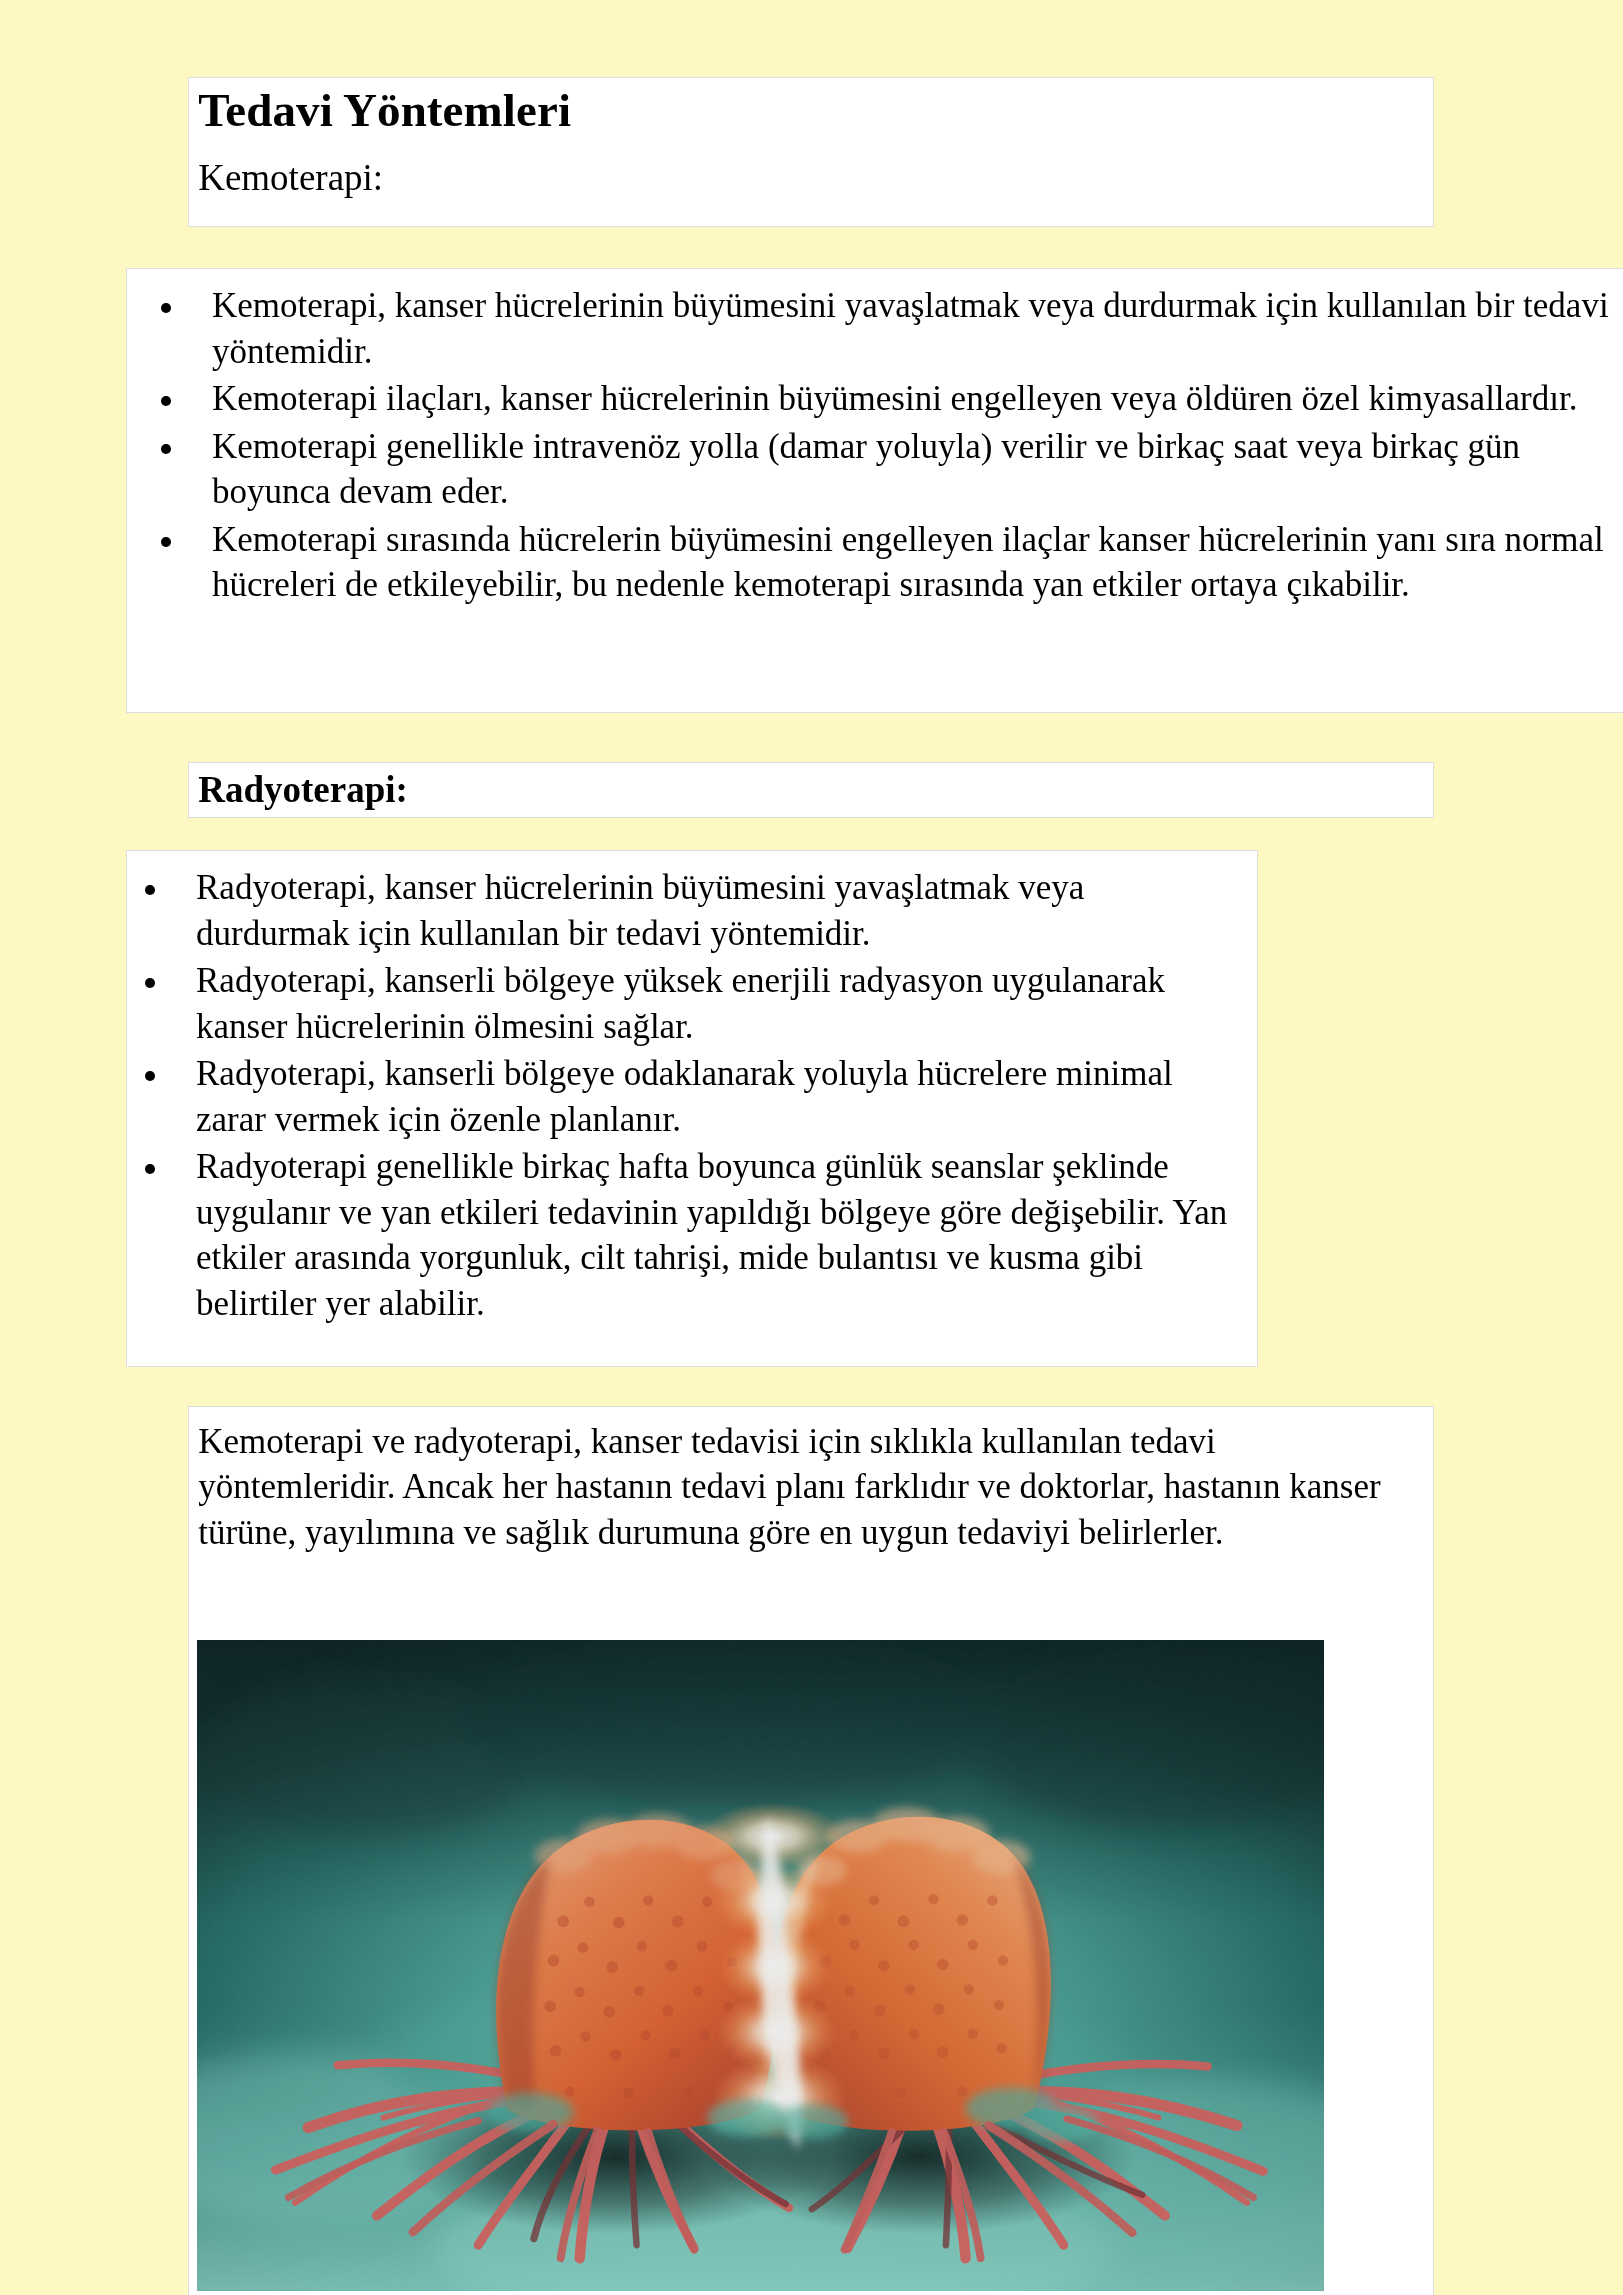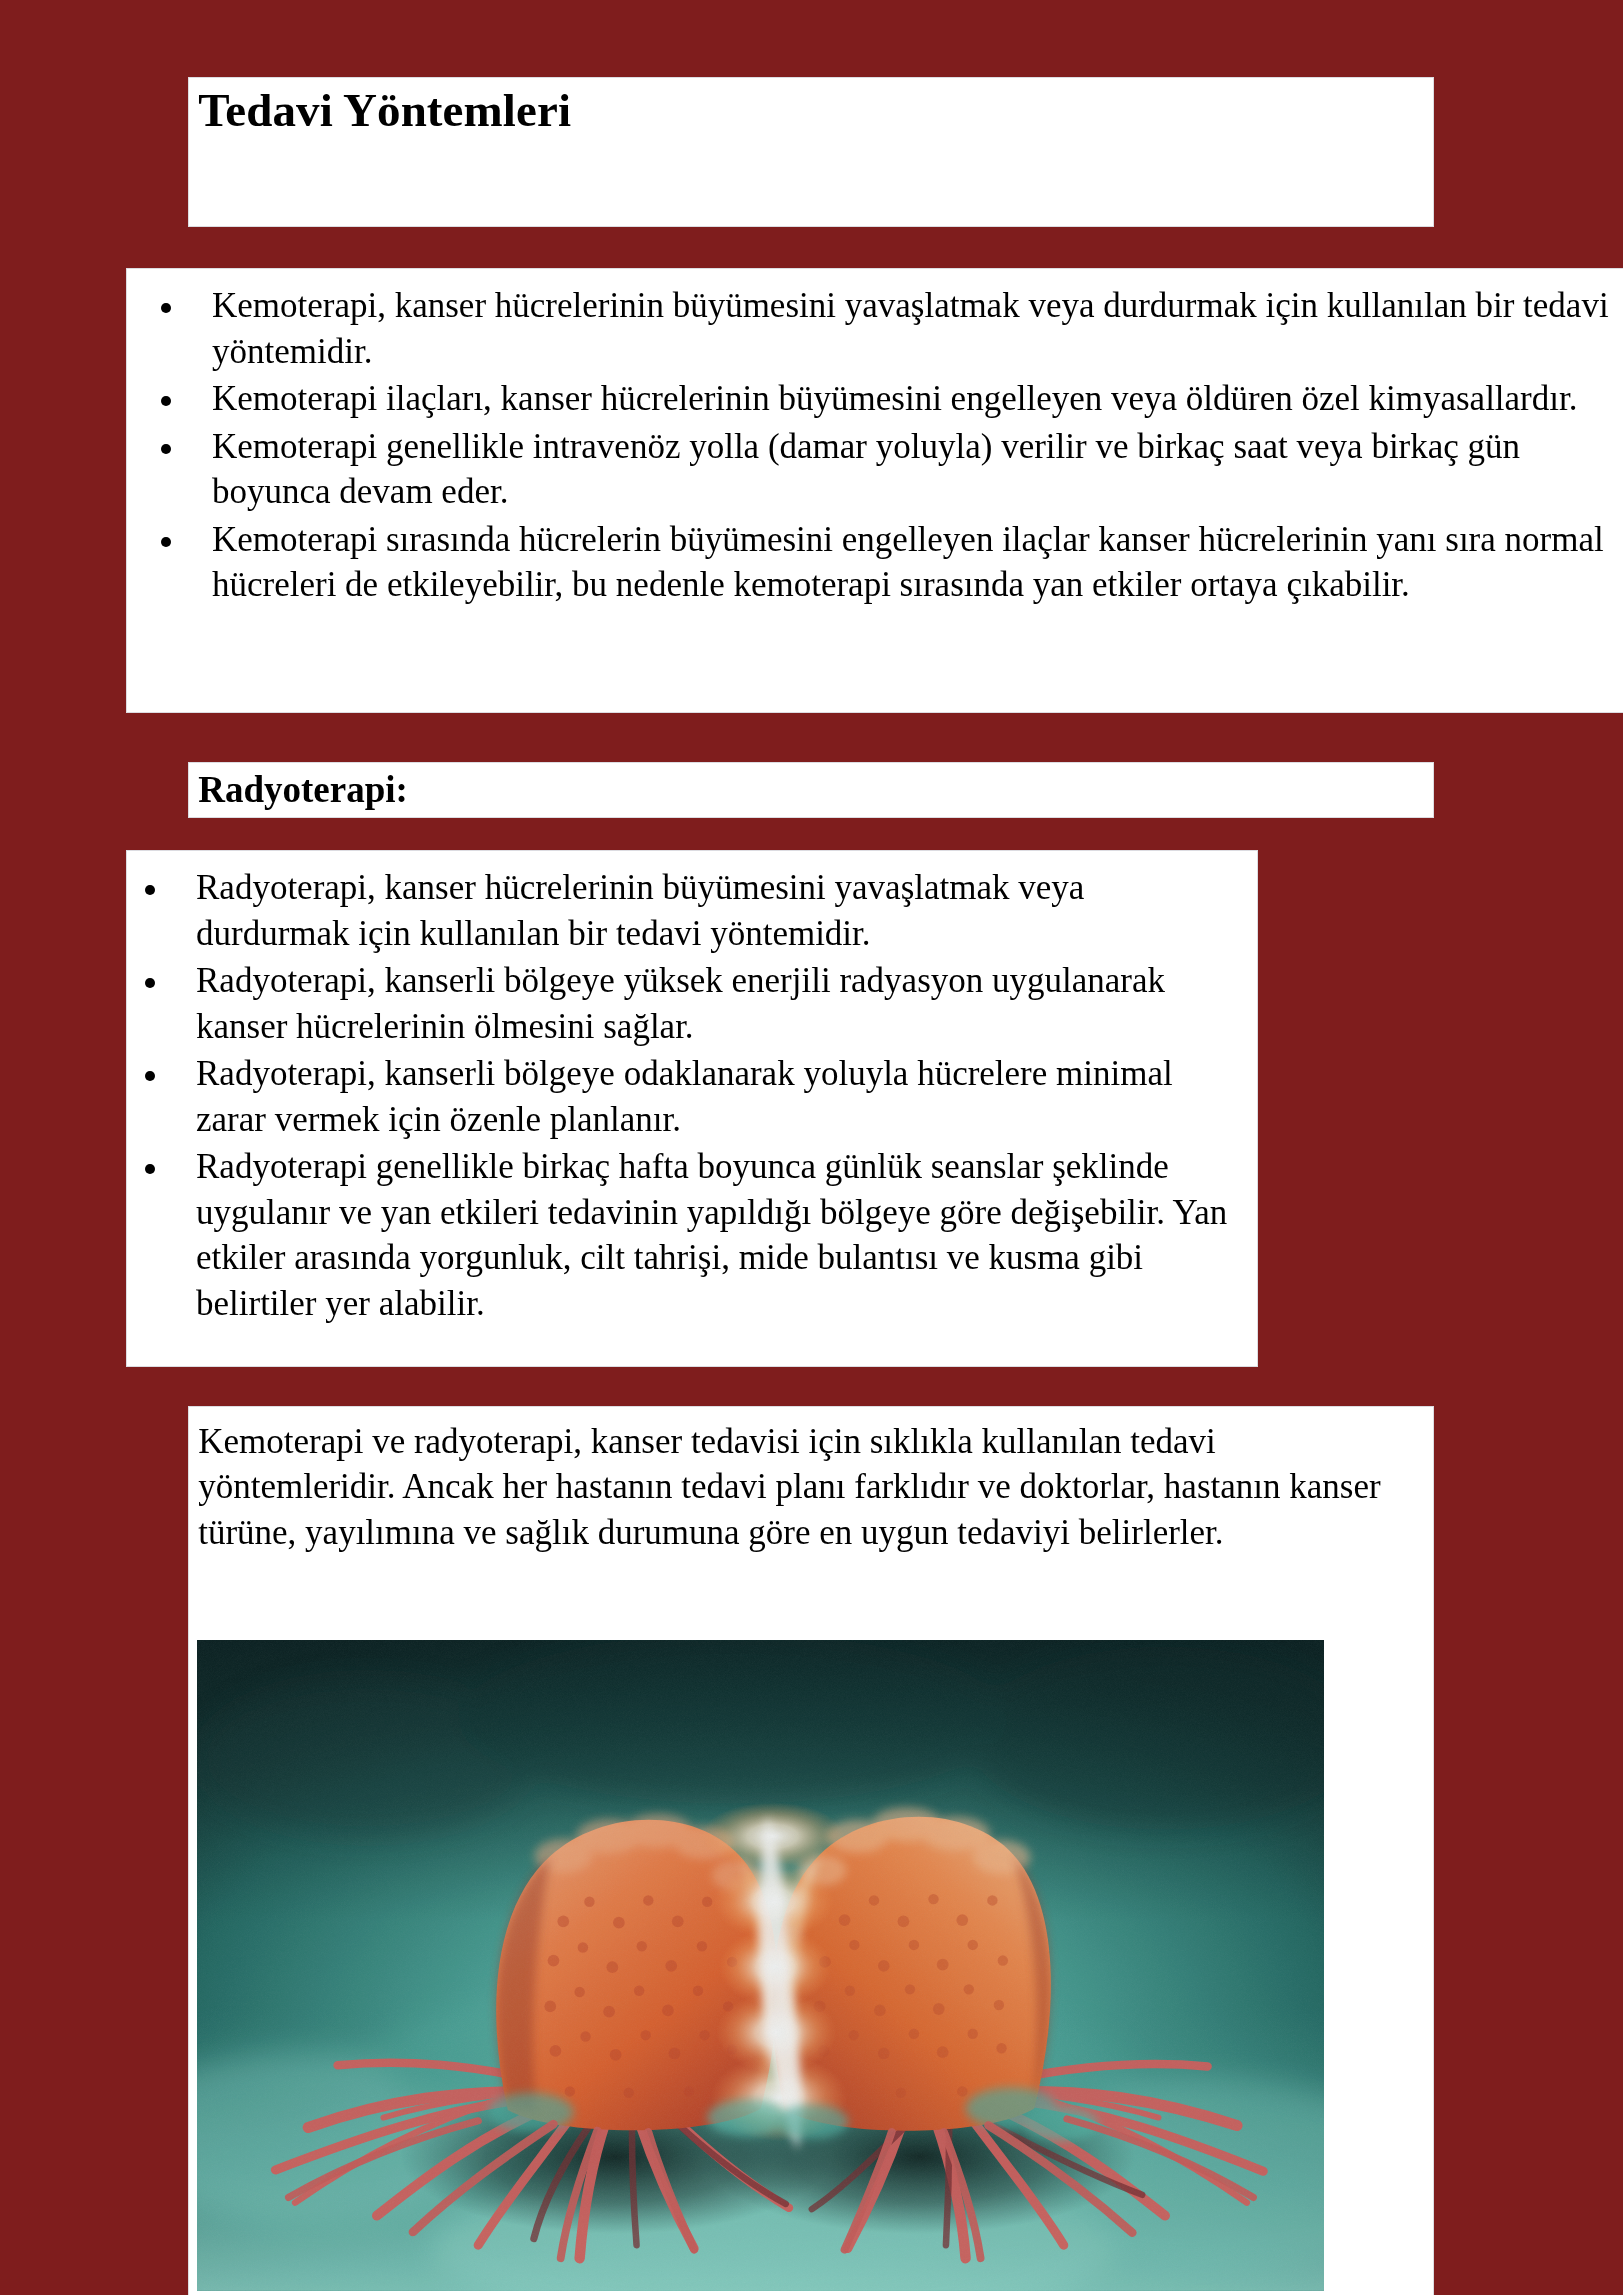--- a/index.html
+++ b/index.html
@@ -14,21 +14,21 @@
     color: #000000;
     position: relative;
     overflow: hidden;
   }
 
   .page {
     position: absolute;
     left: 0; top: 0;
     width: 1623px;
     height: 2295px;
-    background: #7f1d1d;
+    background: #fef9c3;
   }
 
   
   .block {
     position: absolute;
     box-sizing: border-box;
     border: 1.3px solid #dcdce1;
     background: #ffffff;
   }
 
@@ -132,20 +132,21 @@
   }
   .figure svg { display: block; }
 </style>
 </head>
 <body>
 
 <div class="page">
 
   <div class="block" id="title-block">
     <div class="doc-title">Tedavi Yöntemleri</div>
+    <div class="heading-line">Kemoterapi:</div>
   </div>
 
   <div class="block list-block" id="kemoterapi-list-block">
     <ul class="bullets">
       <li>Kemoterapi, kanser hücrelerinin büyümesini yavaşlatmak veya durdurmak için kullanılan bir tedavi yöntemidir.</li>
       <li>Kemoterapi ilaçları, kanser hücrelerinin büyümesini engelleyen veya öldüren özel kimyasallardır.</li>
       <li>Kemoterapi genellikle intravenöz yolla (damar yoluyla) verilir ve birkaç saat veya birkaç gün boyunca devam eder.</li>
       <li>Kemoterapi sırasında hücrelerin büyümesini engelleyen ilaçlar kanser hücrelerinin yanı sıra normal hücreleri de etkileyebilir, bu nedenle kemoterapi sırasında yan etkiler ortaya çıkabilir.</li>
     </ul>
   </div>

